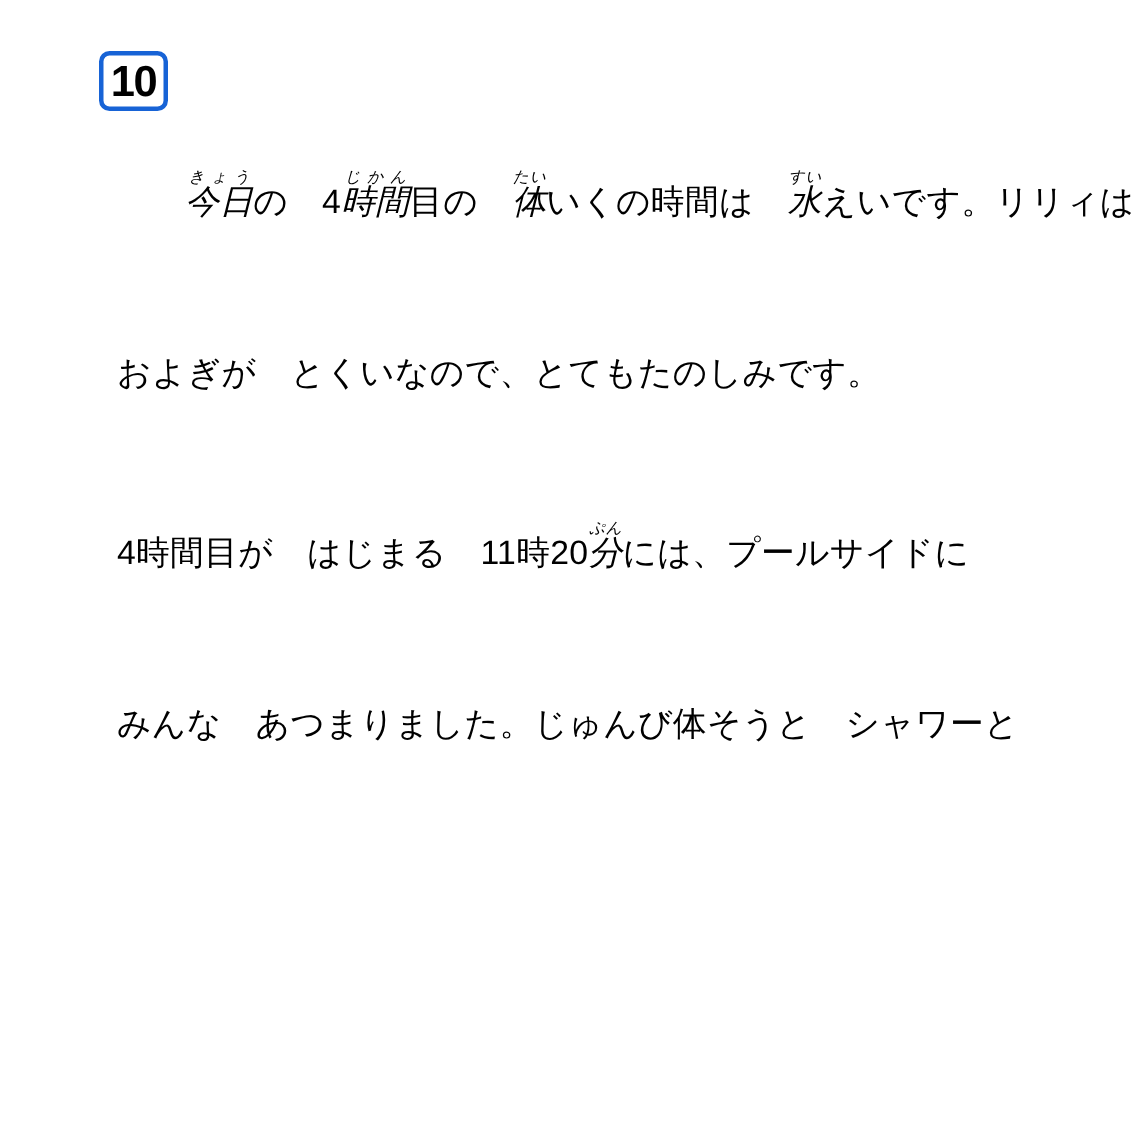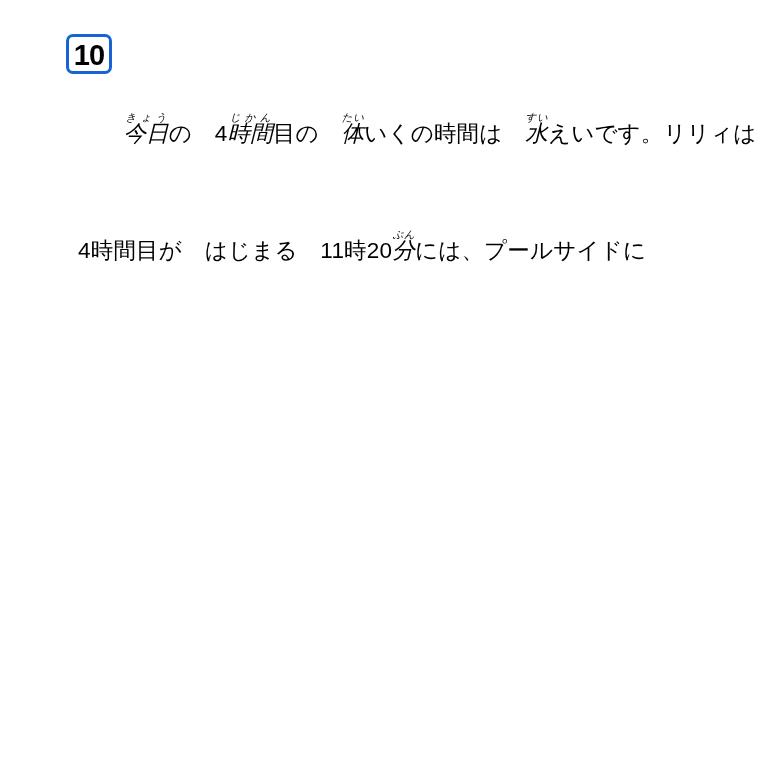--- a/index.html
+++ b/index.html
@@ -70,21 +70,23 @@
 </style>
 </head>
 <body>
 
 <div id="page">
 
   <div class="number-badge">10</div>
 
   <div class="body-text">
     <div class="line">　　<ruby>今日<rt>きょう</rt></ruby>の　4<ruby>時間<rt>じかん</rt></ruby>目の　<ruby>体<rt>たい</rt></ruby>いくの時間は　<ruby>水<rt>すい</rt></ruby>えいです。リリィは</div>
+    <div class="line">およぎが　とくいなので、とてもたのしみです。</div>
     <div class="line">4時間目が　はじまる　11時20<ruby>分<rt>ぷん</rt></ruby>には、プールサイドに</div>
+    <div class="line">みんな　あつまりました。じゅんび体そうと　シャワーと</div>
     
     
     
     
     
     
     
     
     
     

